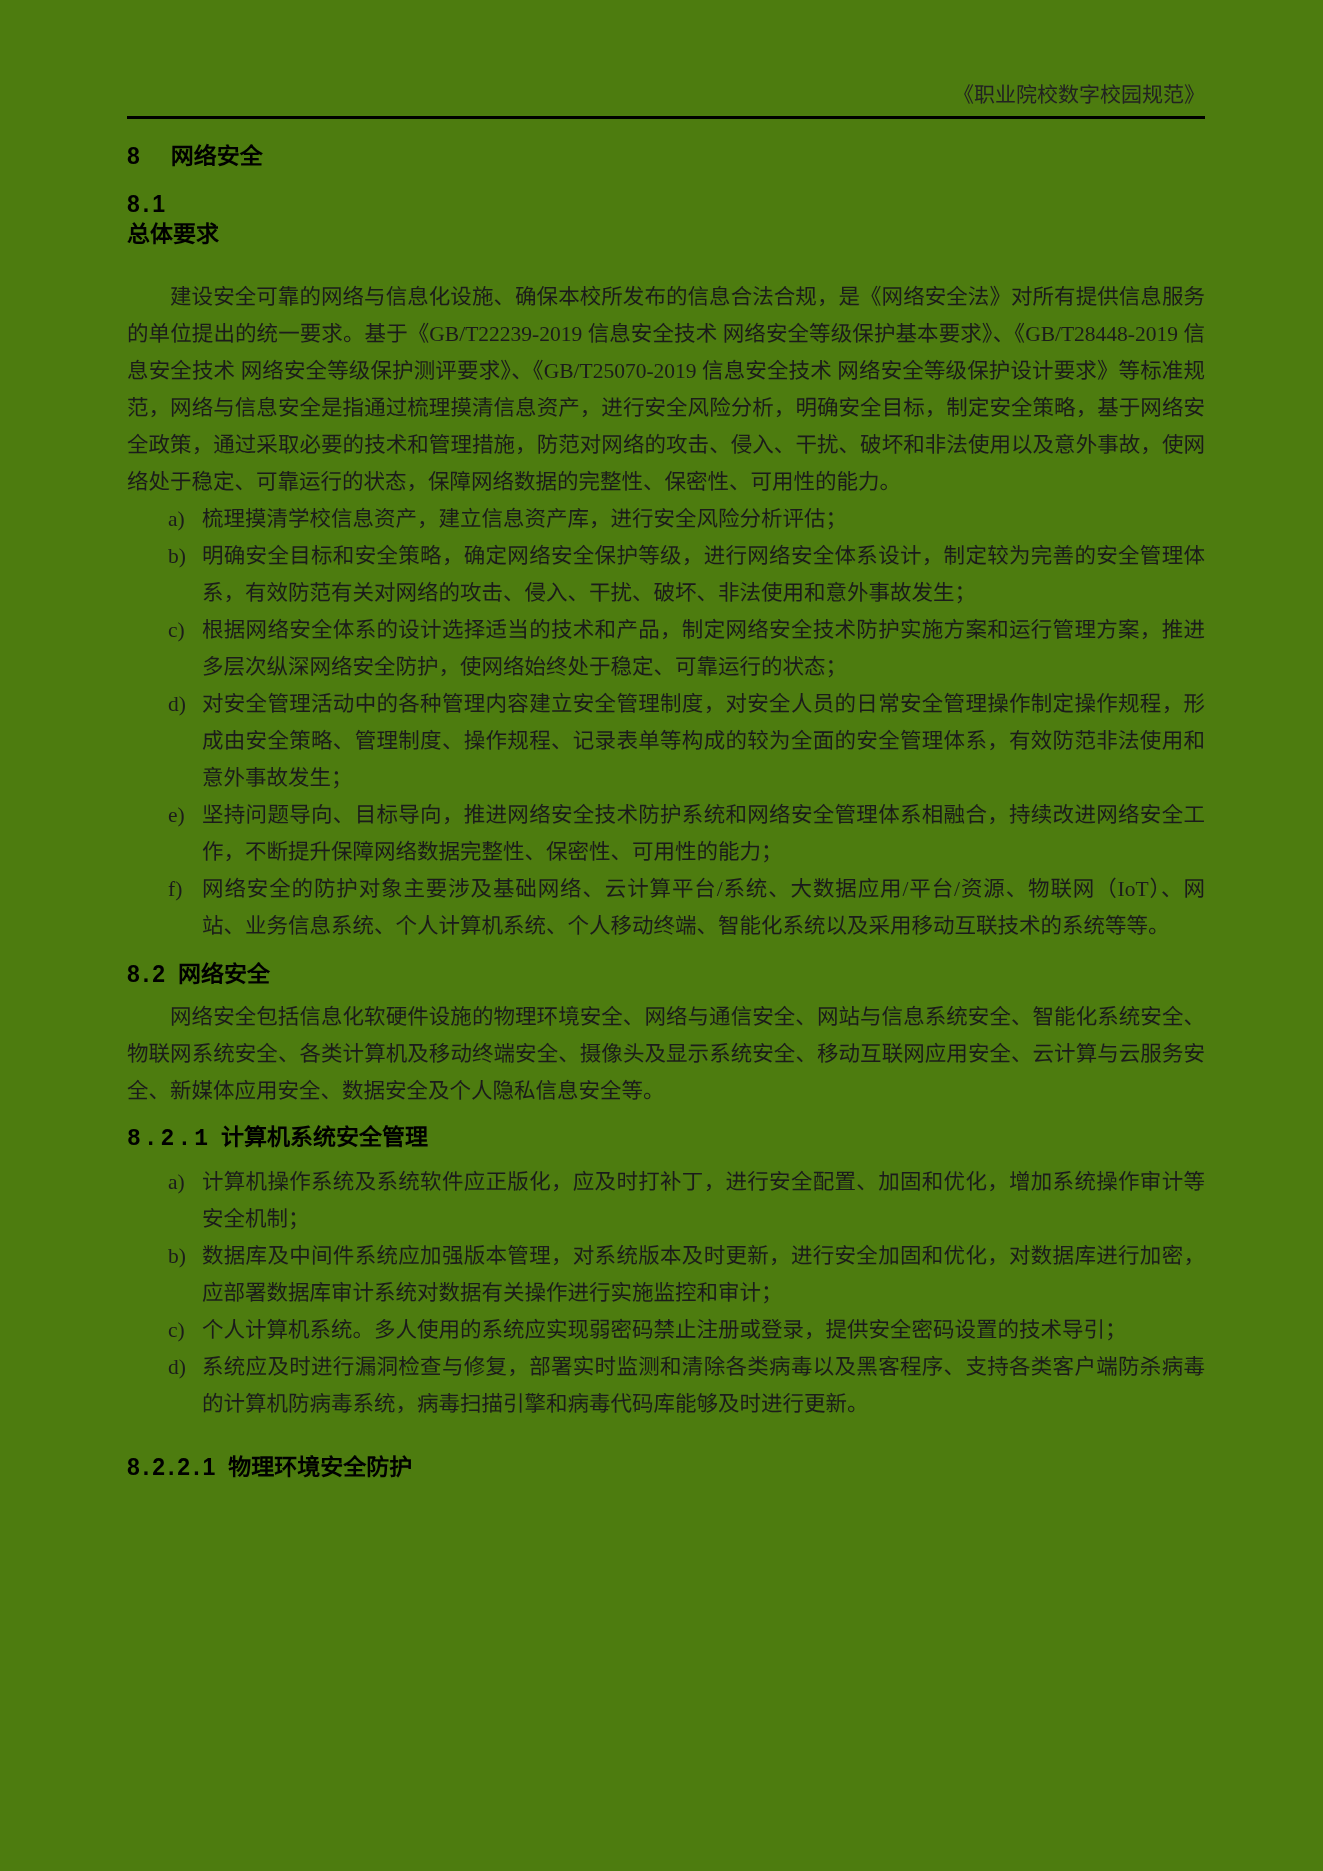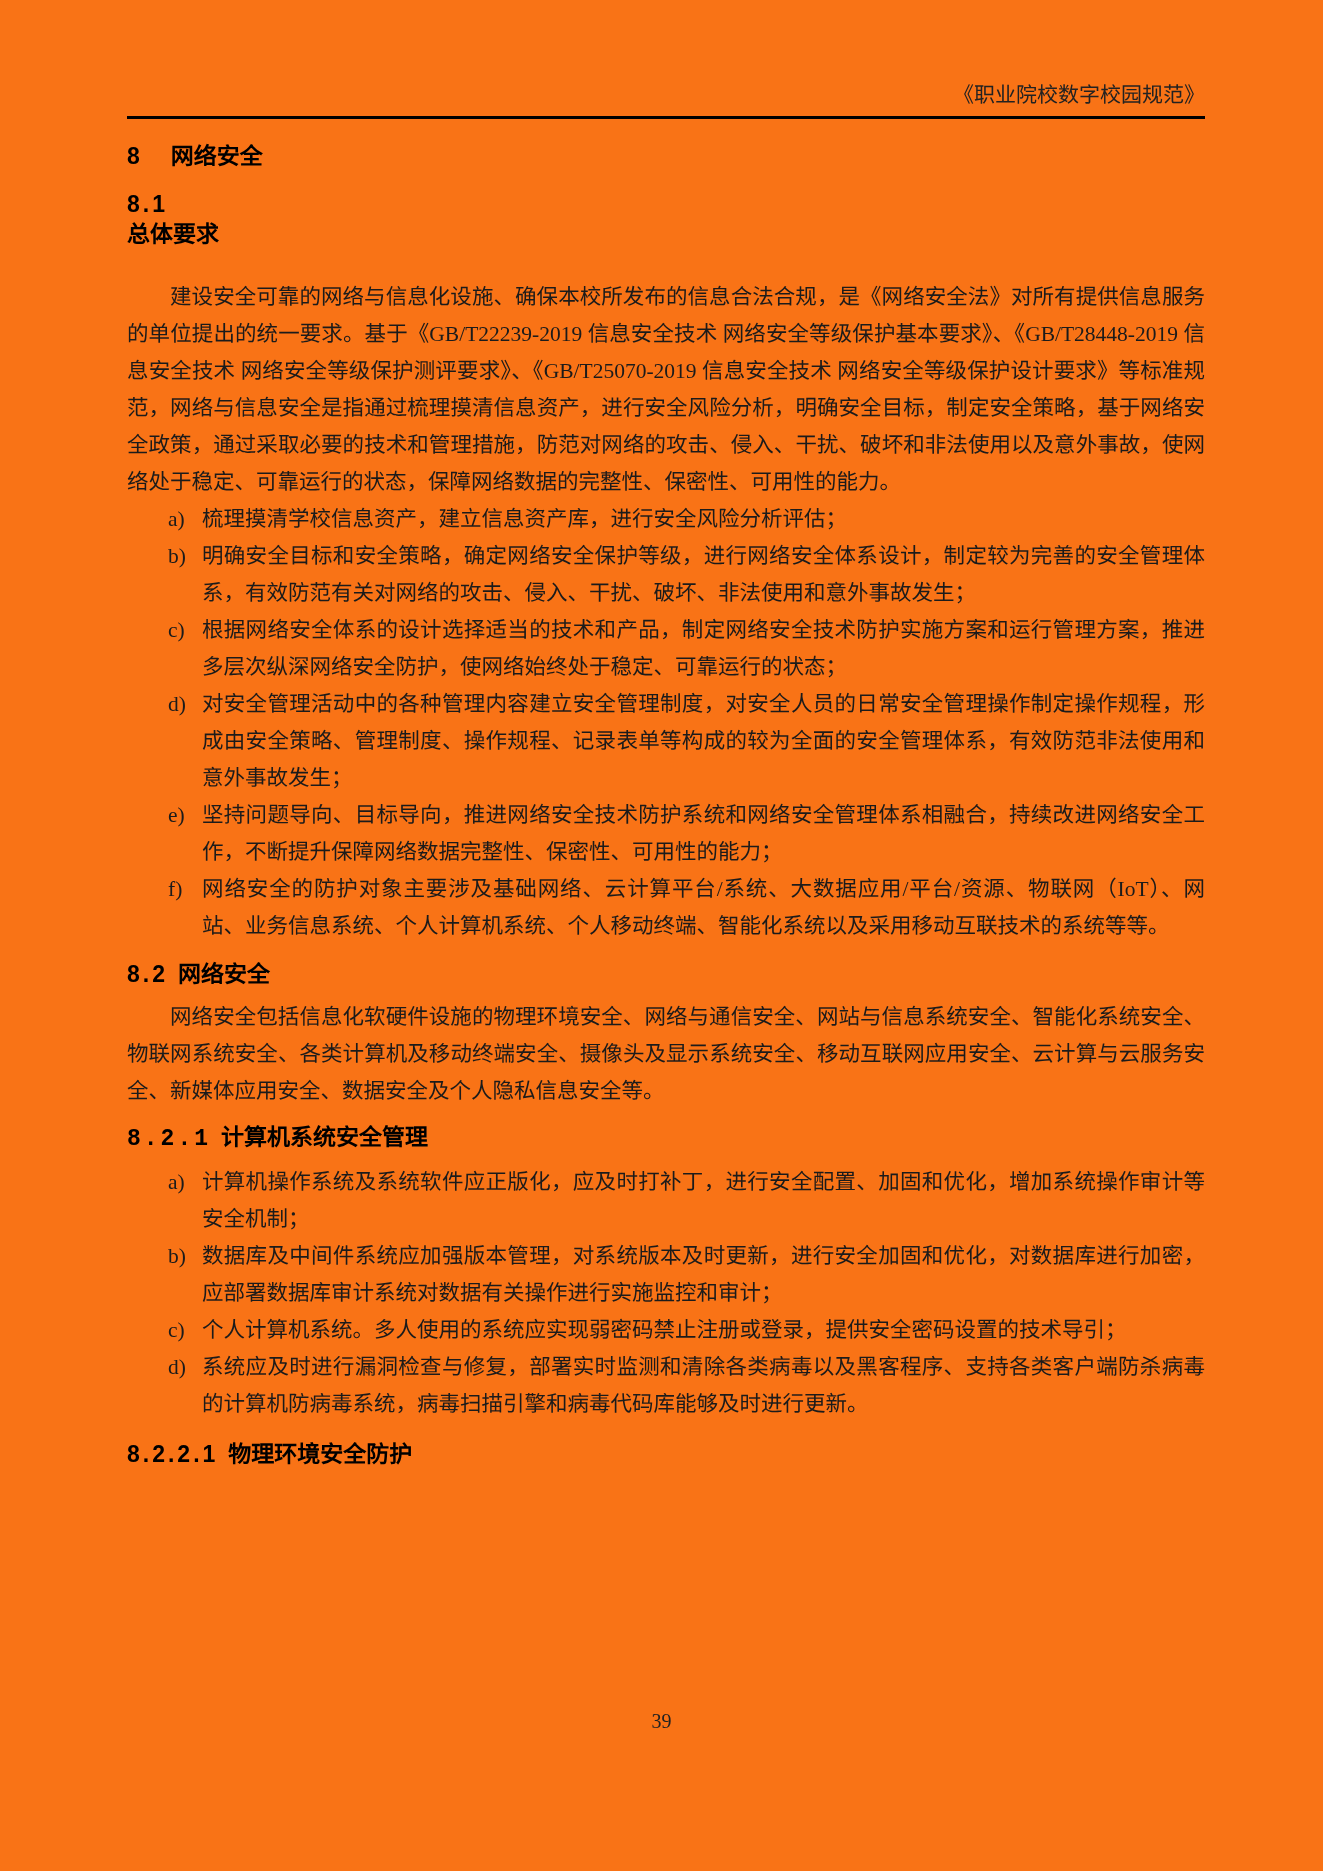--- a/index.html
+++ b/index.html
@@ -1,20 +1,20 @@
 <!DOCTYPE html>
 <html lang="zh-CN"><head>
 <meta charset="utf-8">
 <style>
   html, body { margin: 0; padding: 0; background: #ffffff; }
   .page {
     position: relative;
     width: 1323px;
     height: 1871px;
-    background: #f97316;
+    background: #4d7c0f;
     color: #1b1b1b;
     font-family: "Liberation Serif", "DejaVu Serif", serif;
     overflow: hidden;
   }
   .content {
     position: absolute;
     left: 127px;
     top: 0;
     width: 1078px;
   }
@@ -40,21 +40,21 @@
     align-items: baseline;
   }
   .h-num { letter-spacing: 3px; flex: none; }
   .h1 { margin-top: 22px; }
   .h1 .h-num { margin-right: 28px; }
   .h2 .h-num { margin-right: 10px; }
   .hd-81   { margin-top: 18px; flex-direction: column; }
   .hd-82   { margin-top: 14px; }
   .hd-821  { margin-top: 14px; font-family: Liberation Mono, monospace; }
   .hd-822  { margin-top: 20px; }
-  .hd-8221 { margin-top: 16px; }
+  .hd-8221 { margin-top: 29px; }
   .para {
     margin: 0;
     font-size: 21.5px;
     line-height: 37px;
     text-align: justify;
     text-indent: 2em;
   }
   .para.first { margin-top: 30px; }
   .para.after-h { margin-top: 10px; }
   .doc-list { margin-top: 0; }
@@ -157,14 +157,13 @@
     </div>
 
 
     <div class="heading h2 hd-8221">
       <span class="h-num">8.2.2.1</span>
       <span class="h-title">物理环境安全防护</span>
     </div>
 
   </div>
 
-  <div class="page-number">39</div>
 </div>
 
 </body></html>

